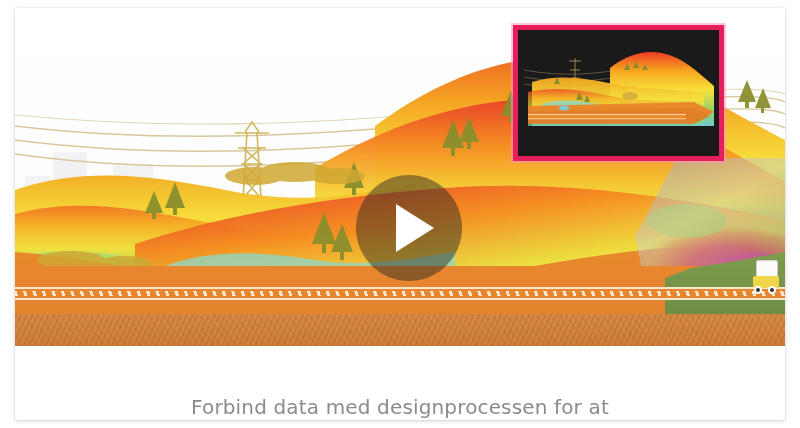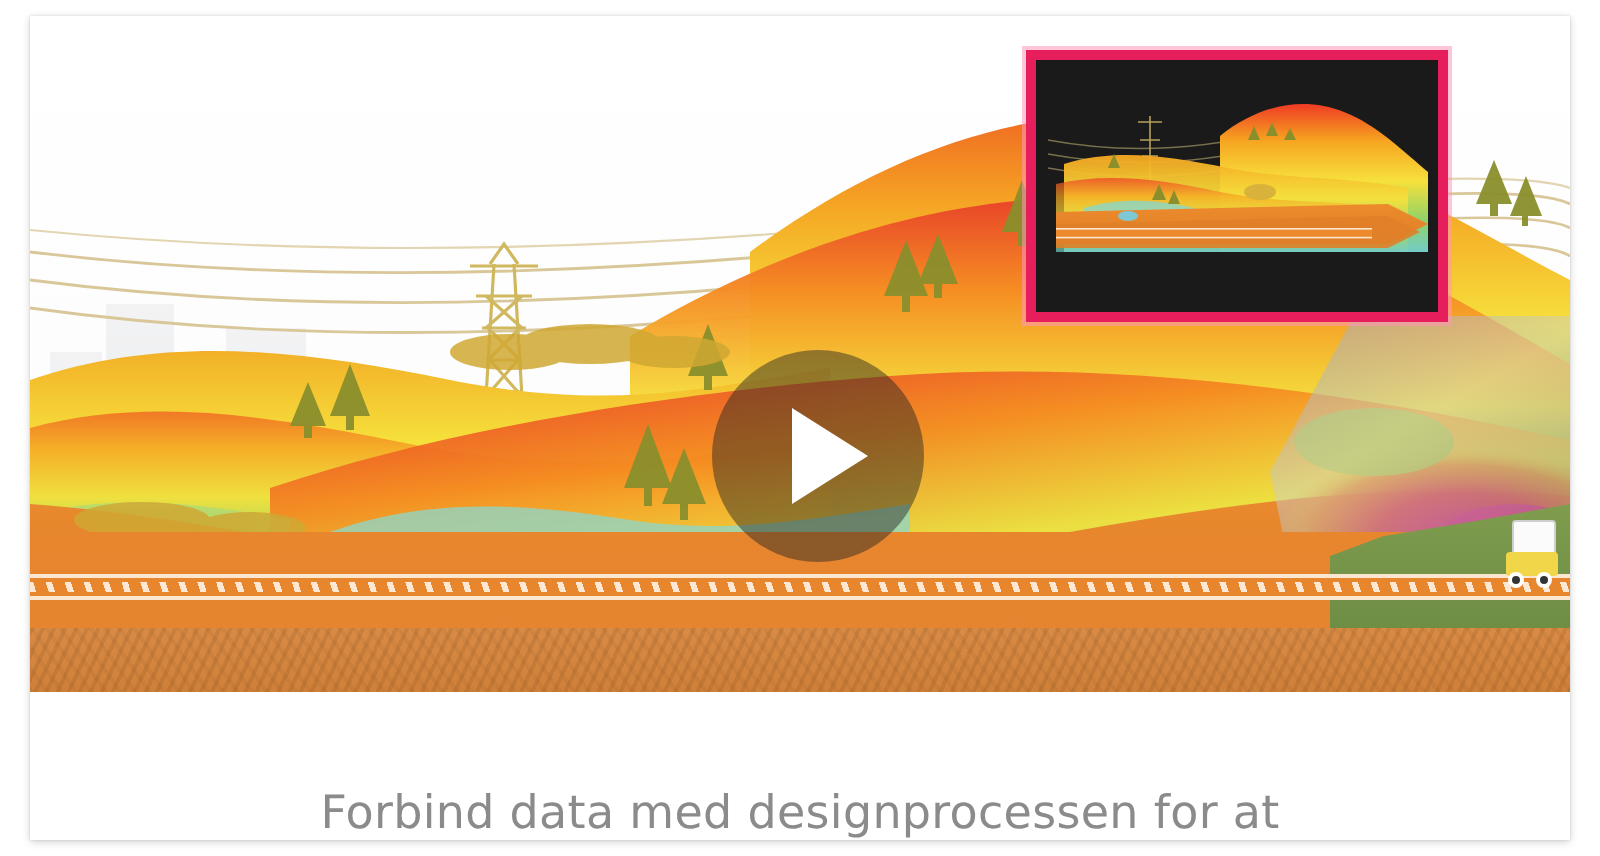--- a/index.html
+++ b/index.html
@@ -239,21 +239,21 @@
     height: 74px;
     background: #ffffff;
     display: flex;
     flex-direction: column;
     align-items: center;
     justify-content: center;
     text-align: center;
   }
   .caption-line {
     color: #8b8b8b;
-    font-size: 23px;
+    font-size: 20px;
     line-height: 26px;
     letter-spacing: 0.15px;
     font-family: "DejaVu Sans", sans-serif;
     white-space: nowrap;
     margin-top: 48px;
   }
 </style>
 </head>
 <body>
 

